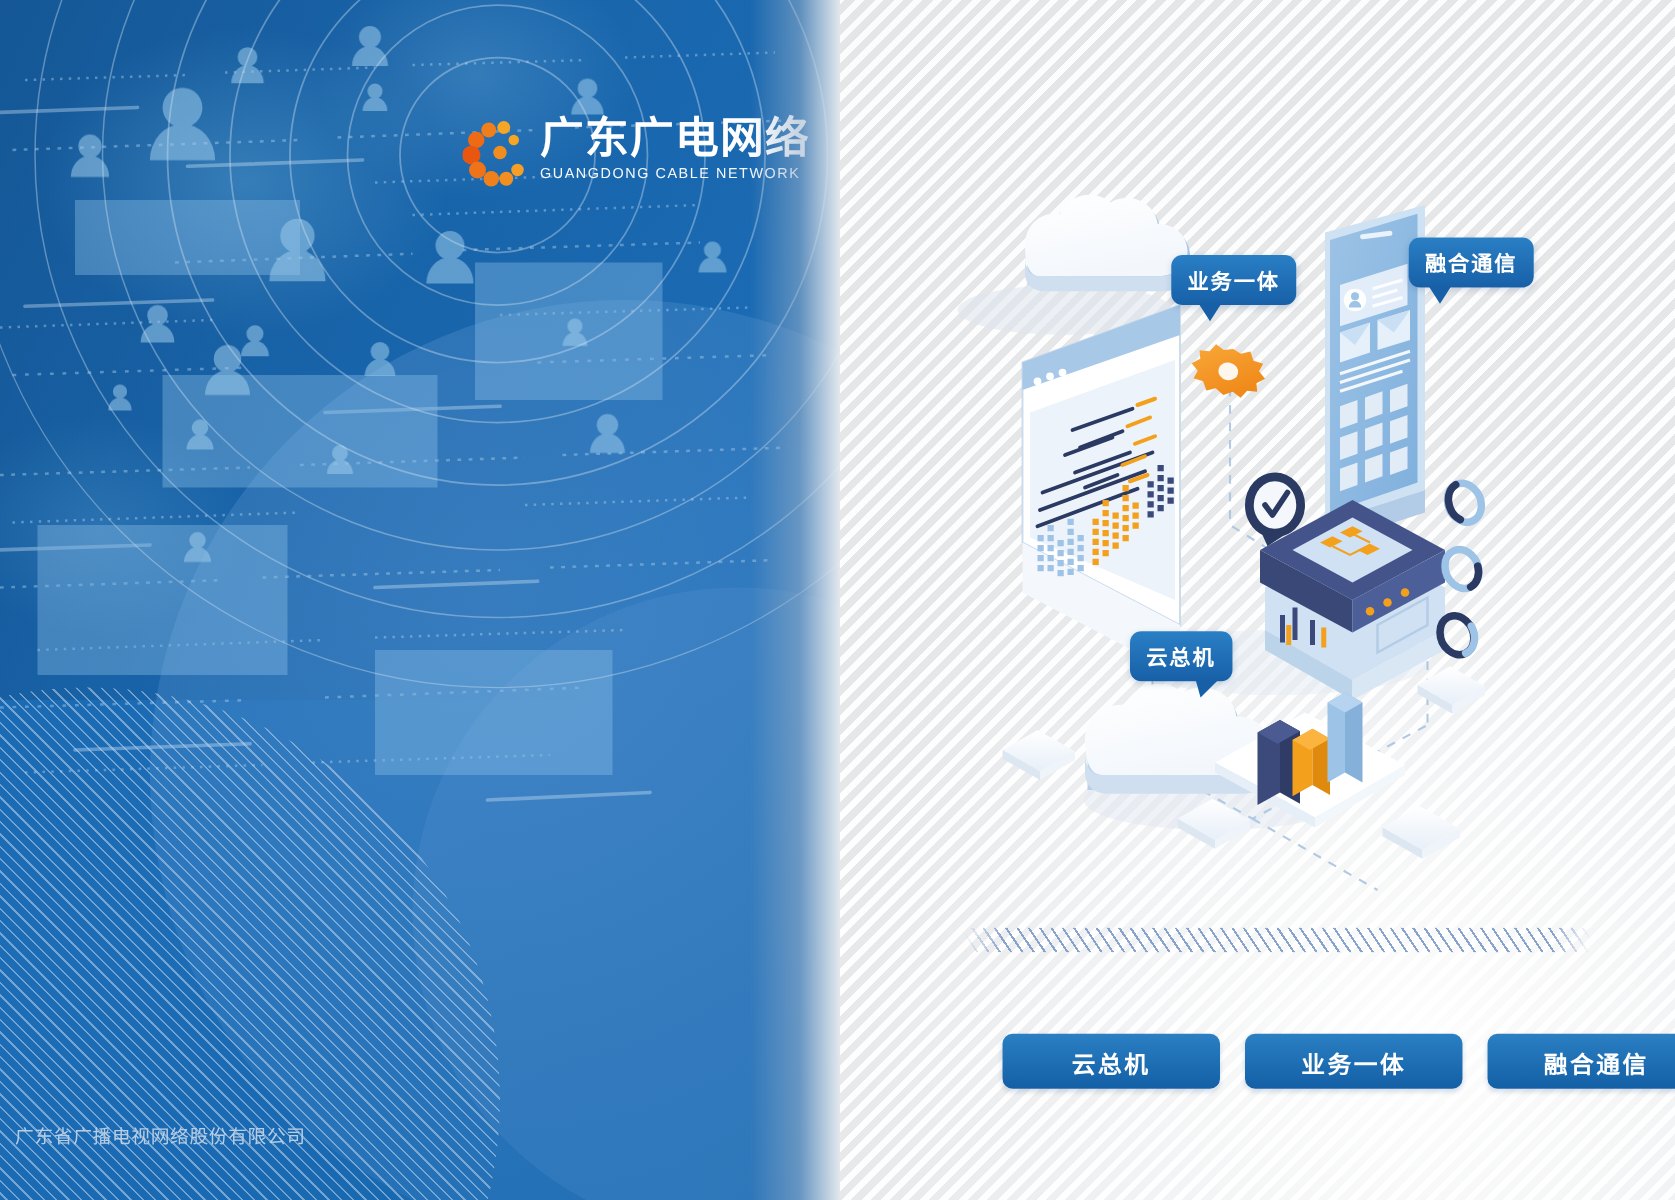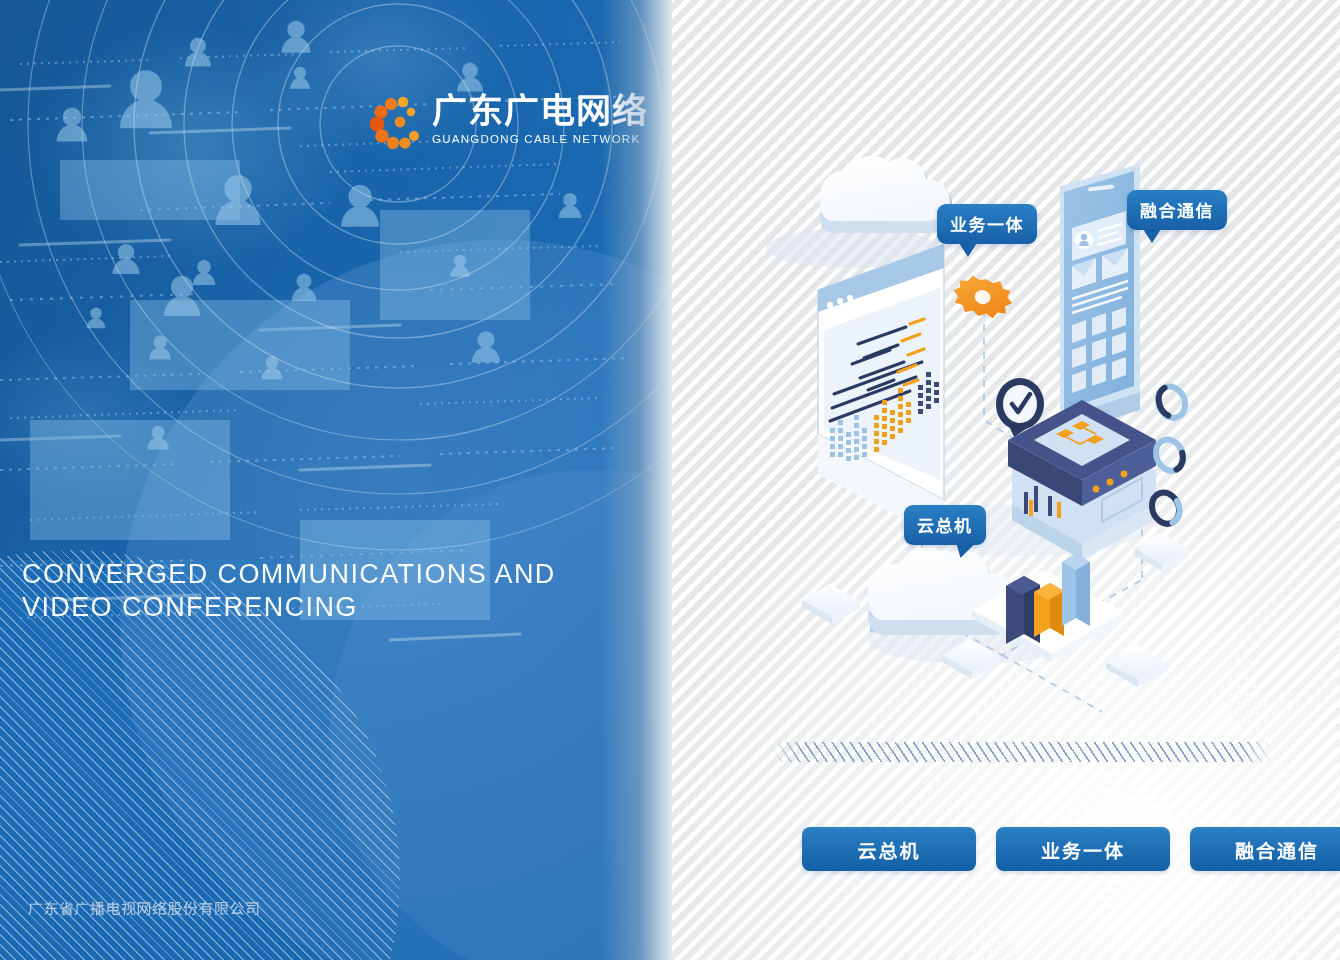--- a/index.html
+++ b/index.html
@@ -88,21 +88,21 @@
     position:absolute;left:22px;top:465px;
     font-size:44px;font-weight:bold;color:#ffffff;letter-spacing:3px;white-space:nowrap;
     font-family:"DejaVu Sans","Liberation Sans",sans-serif;
   }
   .title-en{
     position:absolute;left:22px;top:558px;width:600px;
     font-size:27px;color:#ffffff;letter-spacing:1.4px;line-height:33px;
     font-weight:400;opacity:.97;
   }
   .footer-text{
-    position:absolute;left:28px;top:897px;
+    position:absolute;left:12px;top:897px;
     font-size:15px;color:#b9cde2;letter-spacing:.5px;white-space:nowrap;
     font-family:"DejaVu Sans","Liberation Sans",sans-serif;
   }
 
   
   .illus{position:absolute;left:672px;top:0;width:668px;height:960px;}
 
   
   .bubble{
     position:absolute;
@@ -268,21 +268,20 @@
         <circle cx="44" cy="41" r="5.0" fill="#F79E27"></circle>
         <circle cx="41" cy="17" r="4.2" fill="#F6A623"></circle>
         <circle cx="30" cy="27" r="5.4" fill="#F18C1E"></circle>
       </svg>
       <div class="logo-text">
         <div class="logo-cn">广东广电网络</div>
         <div class="logo-en">GUANGDONG CABLE NETWORK</div>
       </div>
     </div>
 
-    <div class="title-en">CONVERGED COMMUNICATIONS AND VIDEO CONFERENCING</div>
     <div class="footer-text">广东省广播电视网络股份有限公司</div>
 
     <div class="left-fade"></div>
   </div>
 
   <div class="illus">
 
     <svg viewBox="0 0 668 960" width="668" height="960">
       <defs>
         <linearGradient id="gCloud" x1="0" y1="0" x2="0.4" y2="1">

